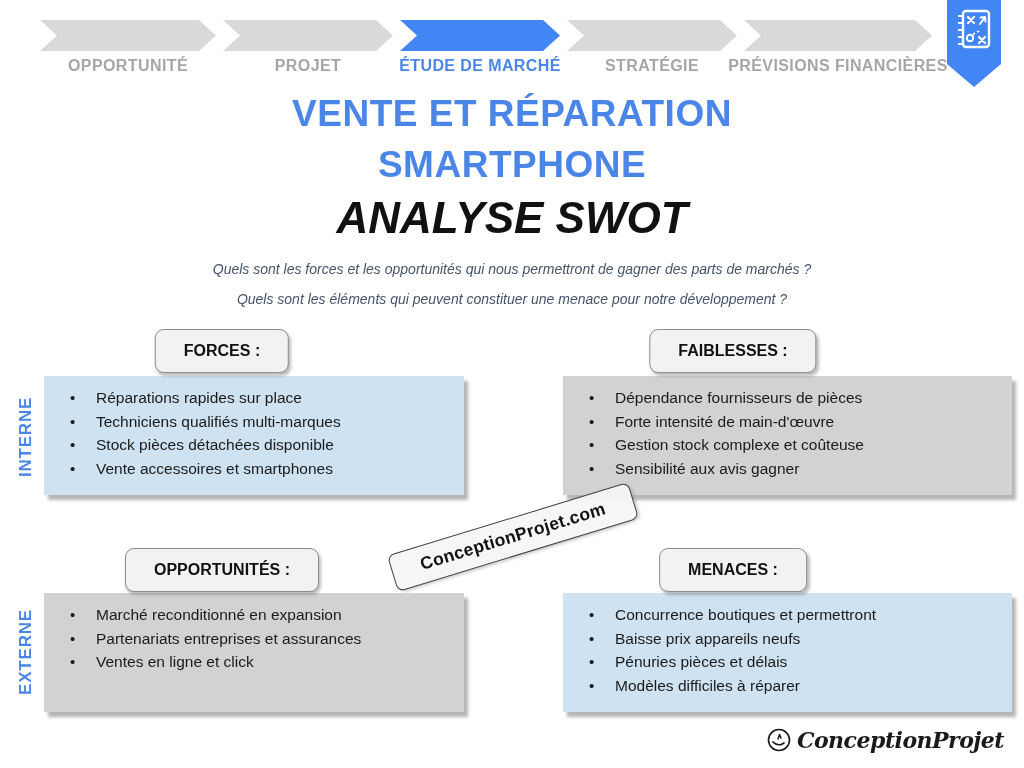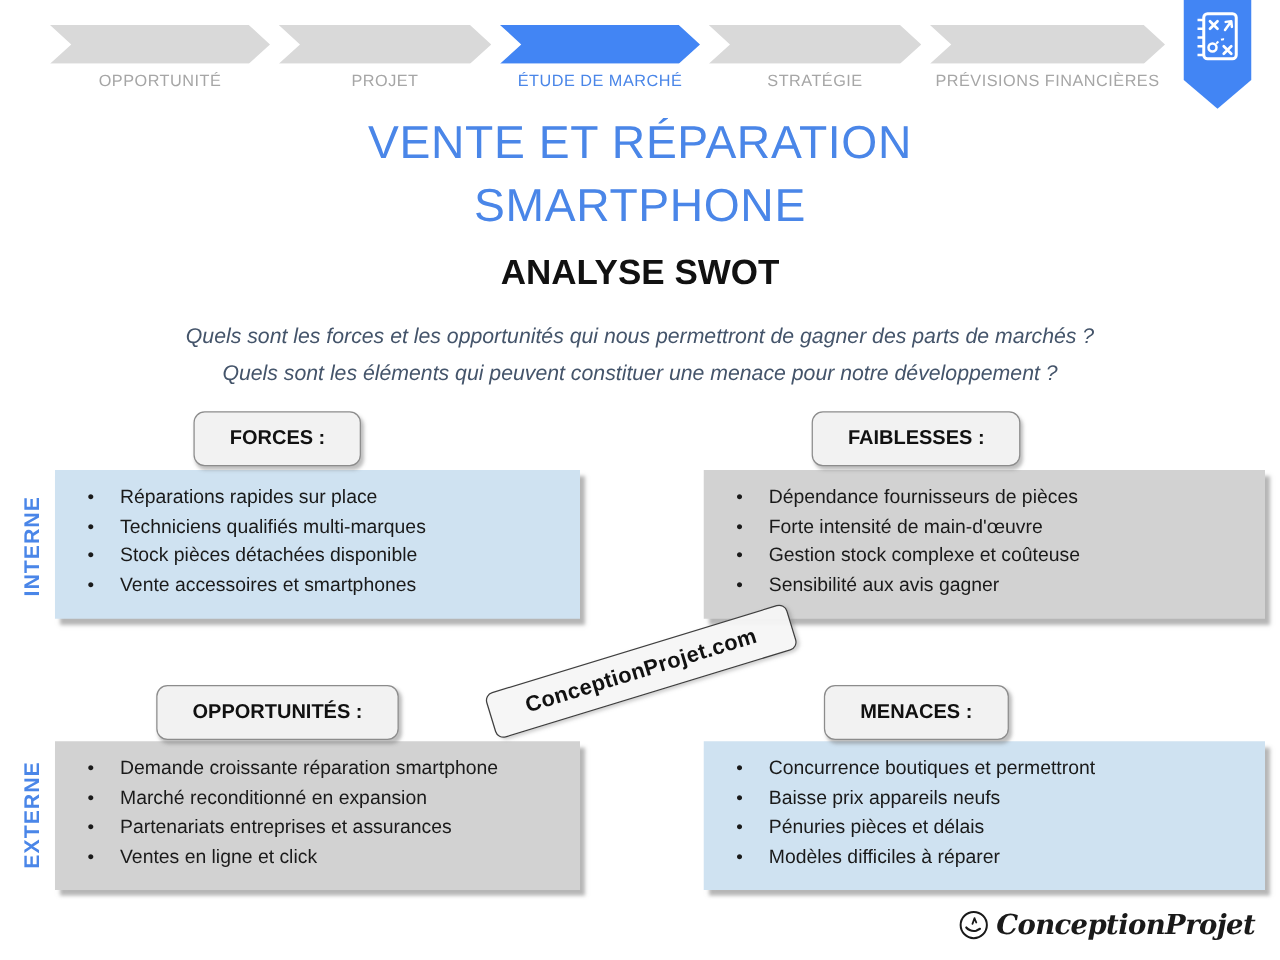--- a/index.html
+++ b/index.html
@@ -5,39 +5,39 @@
   * { margin:0; padding:0; box-sizing:border-box; }
   html,body { width:1024px; height:768px; }
   body { font-family:"Liberation Sans", sans-serif; background:#ffffff; overflow:hidden; }
   #slide { position:relative; width:1024px; height:768px; background:#ffffff; }
 
   
   .step { position:absolute; top:20px; }
   .chev { height:31px; background:#d9d9d9;
     clip-path: polygon(0 0, calc(100% - 17px) 0, 100% 50%, calc(100% - 17px) 100%, 0 100%, 17px 50%); }
   .step-label { position:absolute; top:37px; left:50%; transform:translateX(-50%);
-    white-space:nowrap; font-size:13px; font-weight:normal; color:#a6a6a6; letter-spacing:.4px; }
+    white-space:nowrap; font-size:16px; font-weight:bold; color:#a6a6a6; letter-spacing:.4px; }
   .step.active .chev { background:#4285f4; }
   .step.active .step-label { color:#4a86e8; }
   .s1 { left:40px;  width:176px; }
   .s2 { left:223px; width:170px; }
   .s3 { left:400px; width:160px; }
   .s4 { left:567px; width:170px; }
   .s5 { left:744px; width:188px; }
 
   
   .bookmark { position:absolute; left:946px; top:0; width:56px; height:88px; }
 
   
   .title-block { position:absolute; top:88px; left:0; width:1024px; text-align:center; }
-  .title-line { font-size:37px; font-weight:normal; color:#4a86e8; line-height:51px; letter-spacing:.5px; }
-  .subtitle { font-size:28px; font-weight:bold; color:#111111; line-height:44px; margin-top:6px; }
+  .title-line { font-size:37px; font-weight:bold; color:#4a86e8; line-height:51px; letter-spacing:.5px; }
+  .subtitle { font-size:44px; font-weight:bold; color:#111111; line-height:44px; margin-top:6px;font-style:italic; }
 
   .questions { position:absolute; top:254px; left:0; width:1024px; text-align:center; }
-  .question { font-size:17px; font-style:italic; color:#44546a; line-height:30px; }
+  .question { font-size:14px; font-style:italic; color:#44546a; line-height:30px; }
 
   
   .q-label { position:absolute; height:44px; line-height:42px; padding:0 28px;
     background:#f2f2f2; border:1.4px solid #8c8c8c; border-radius:9px;
     font-size:16px; font-weight:bold; color:#111; text-align:center;
     box-shadow:2px 3px 3px rgba(110,110,110,.45); transform:translateX(-50%); white-space:nowrap; z-index:2; }
   .panel { position:absolute; height:119px; box-shadow:4px 5px 3px rgba(110,110,110,.5); z-index:1; }
   .panel.blue { background:#cfe2f1; }
   .panel.gray { background:#d2d2d2; }
   .panel ul { list-style:none; padding:10px 8px 0 26px; }
@@ -147,21 +147,20 @@
       <li>Gestion stock complexe et coûteuse</li>
       <li>Sensibilité aux avis gagner</li>
     </ul>
   </div>
 
   <span class="side-label side-externe">EXTERNE</span>
 
   <div class="q-label lbl-r2 lbl-left">OPPORTUNITÉS :</div>
   <div class="panel gray pan-r2 pan-left">
     <ul>
-      <li>Demande croissante réparation smartphone</li>
       <li>Marché reconditionné en expansion</li>
       <li>Partenariats entreprises et assurances</li>
       <li>Ventes en ligne et click</li>
     </ul>
   </div>
 
   <div class="q-label lbl-r2 lbl-right">MENACES :</div>
   <div class="panel blue pan-r2 pan-right">
     <ul>
       <li>Concurrence boutiques et permettront</li>

